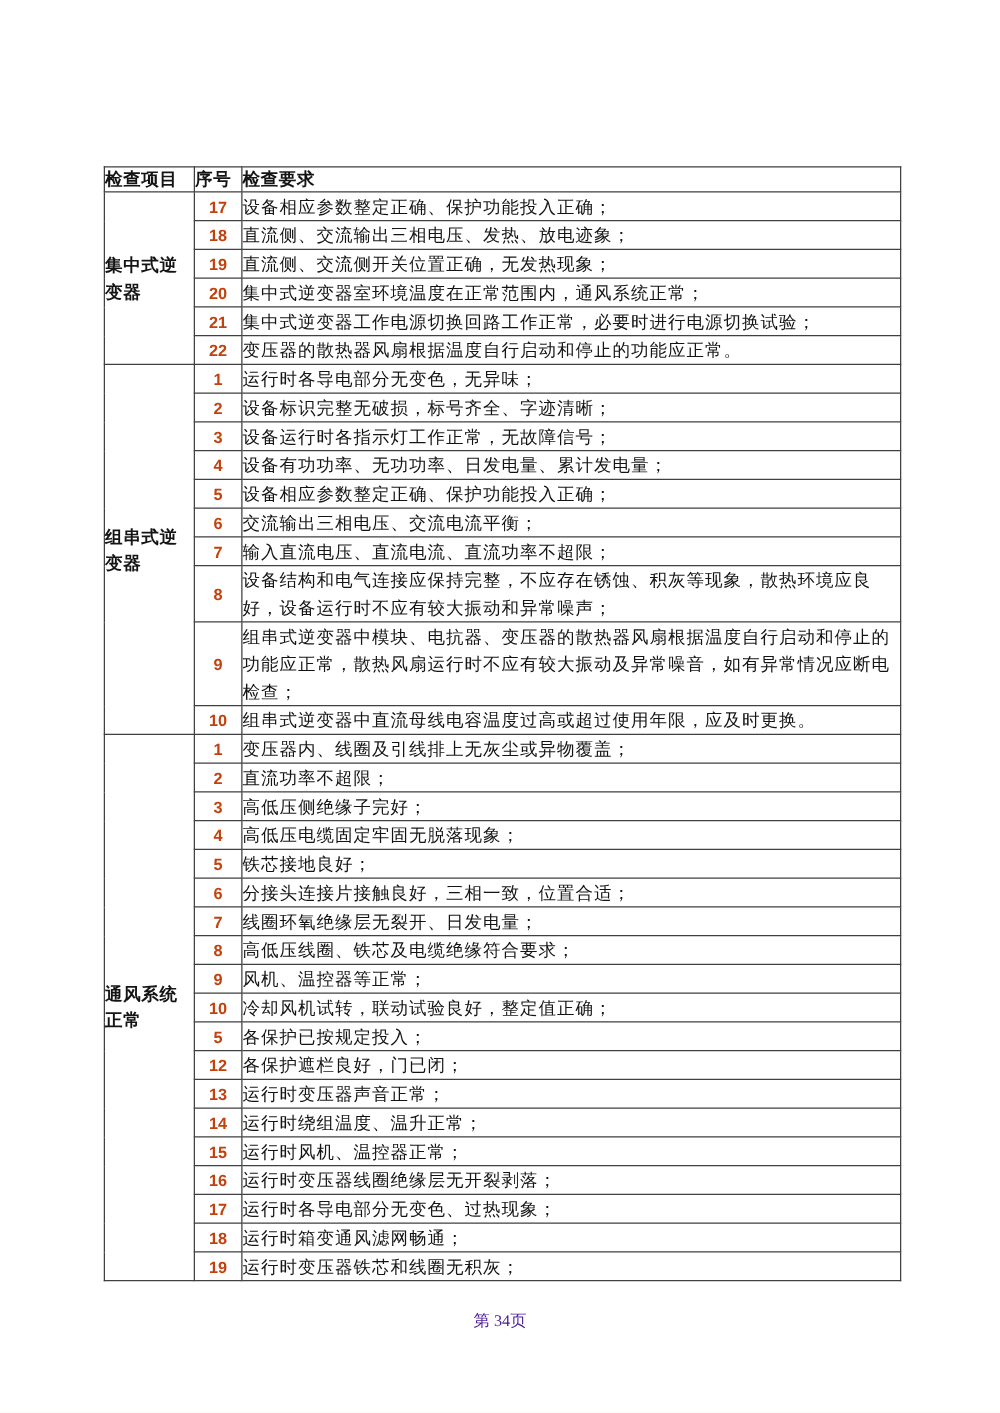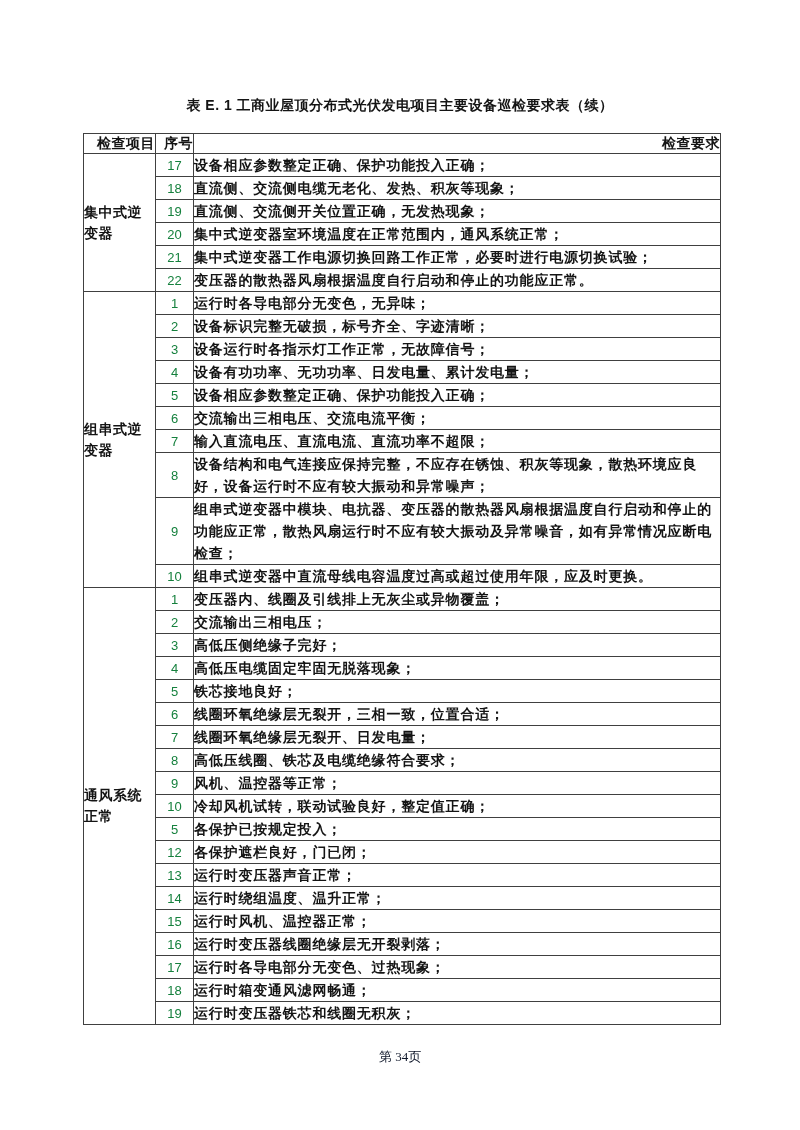--- a/index.html
+++ b/index.html
@@ -36,60 +36,59 @@
   table.insp th, table.insp td {
     border: 1px solid #404040;
     padding: 0;
     vertical-align: middle;
   }
   table.insp th {
     height: 20px;
     font-size: 14px;
     font-weight: 700;
     letter-spacing: 0.5px;
-    text-align: right;
+    text-align: left;
   }
   table.insp tr.body-row { height: 23px; }
   td.item {
     text-align: left;
     font-size: 14px;
     font-weight: 700;
     letter-spacing: 0.5px;
     line-height: 21px;
     padding: 0 2px;
   }
   td.no {
     text-align: center;
     font-size: 13px;
-    font-weight: 400;
-    color: #15803d;
+    font-weight: 700;
+    color: #c2410c;
   }
   td.req {
     text-align: left;
     font-size: 14px;
-    font-weight: 700;
+    font-weight: 400;
     letter-spacing: 0.8px;
     line-height: 22px;
     padding: 0 3px 0 4px;
   }
   .page-footer {
     position: absolute;
     top: 1048px; left: 0;
     width: 100%;
     text-align: center;
     font-family: "Liberation Serif", serif;
     font-size: 13px;
-    color: #0f172a;
+    color: #4c1d95;
   }
 </style>
 </head>
 <body>
 
 <div class="page">
-  <div class="doc-title">表 E. 1 工商业屋顶分布式光伏发电项目主要设备巡检要求表（续）</div>
 
   <table class="insp">
     <colgroup>
       <col style="width:72px">
       <col style="width:38px">
       <col style="width:527px">
     </colgroup>
     <thead>
         <tr>
           <th>检查项目</th>
@@ -98,21 +97,21 @@
         </tr>
       </thead>
     <tbody>
         <tr class="body-row">
           <td class="item" rowspan="6">集中式逆变器</td>
           <td class="no">17</td>
           <td class="req">设备相应参数整定正确、保护功能投入正确；</td>
         </tr>
         <tr class="body-row">
           <td class="no">18</td>
-          <td class="req">直流侧、交流侧电缆无老化、发热、积灰等现象；</td>
+          <td class="req">直流侧、交流输出三相电压、发热、放电迹象；</td>
         </tr>
         <tr class="body-row">
           <td class="no">19</td>
           <td class="req">直流侧、交流侧开关位置正确，无发热现象；</td>
         </tr>
         <tr class="body-row">
           <td class="no">20</td>
           <td class="req">集中式逆变器室环境温度在正常范围内，通风系统正常；</td>
         </tr>
         <tr class="body-row">
@@ -164,37 +163,37 @@
           <td class="no">10</td>
           <td class="req">组串式逆变器中直流母线电容温度过高或超过使用年限，应及时更换。</td>
         </tr>
         <tr class="body-row">
           <td class="item" rowspan="19">通风系统正常</td>
           <td class="no">1</td>
           <td class="req">变压器内、线圈及引线排上无灰尘或异物覆盖；</td>
         </tr>
         <tr class="body-row">
           <td class="no">2</td>
-          <td class="req">交流输出三相电压；</td>
+          <td class="req">直流功率不超限；</td>
         </tr>
         <tr class="body-row">
           <td class="no">3</td>
           <td class="req">高低压侧绝缘子完好；</td>
         </tr>
         <tr class="body-row">
           <td class="no">4</td>
           <td class="req">高低压电缆固定牢固无脱落现象；</td>
         </tr>
         <tr class="body-row">
           <td class="no">5</td>
           <td class="req">铁芯接地良好；</td>
         </tr>
         <tr class="body-row">
           <td class="no">6</td>
-          <td class="req">线圈环氧绝缘层无裂开，三相一致，位置合适；</td>
+          <td class="req">分接头连接片接触良好，三相一致，位置合适；</td>
         </tr>
         <tr class="body-row">
           <td class="no">7</td>
           <td class="req">线圈环氧绝缘层无裂开、日发电量；</td>
         </tr>
         <tr class="body-row">
           <td class="no">8</td>
           <td class="req">高低压线圈、铁芯及电缆绝缘符合要求；</td>
         </tr>
         <tr class="body-row">

